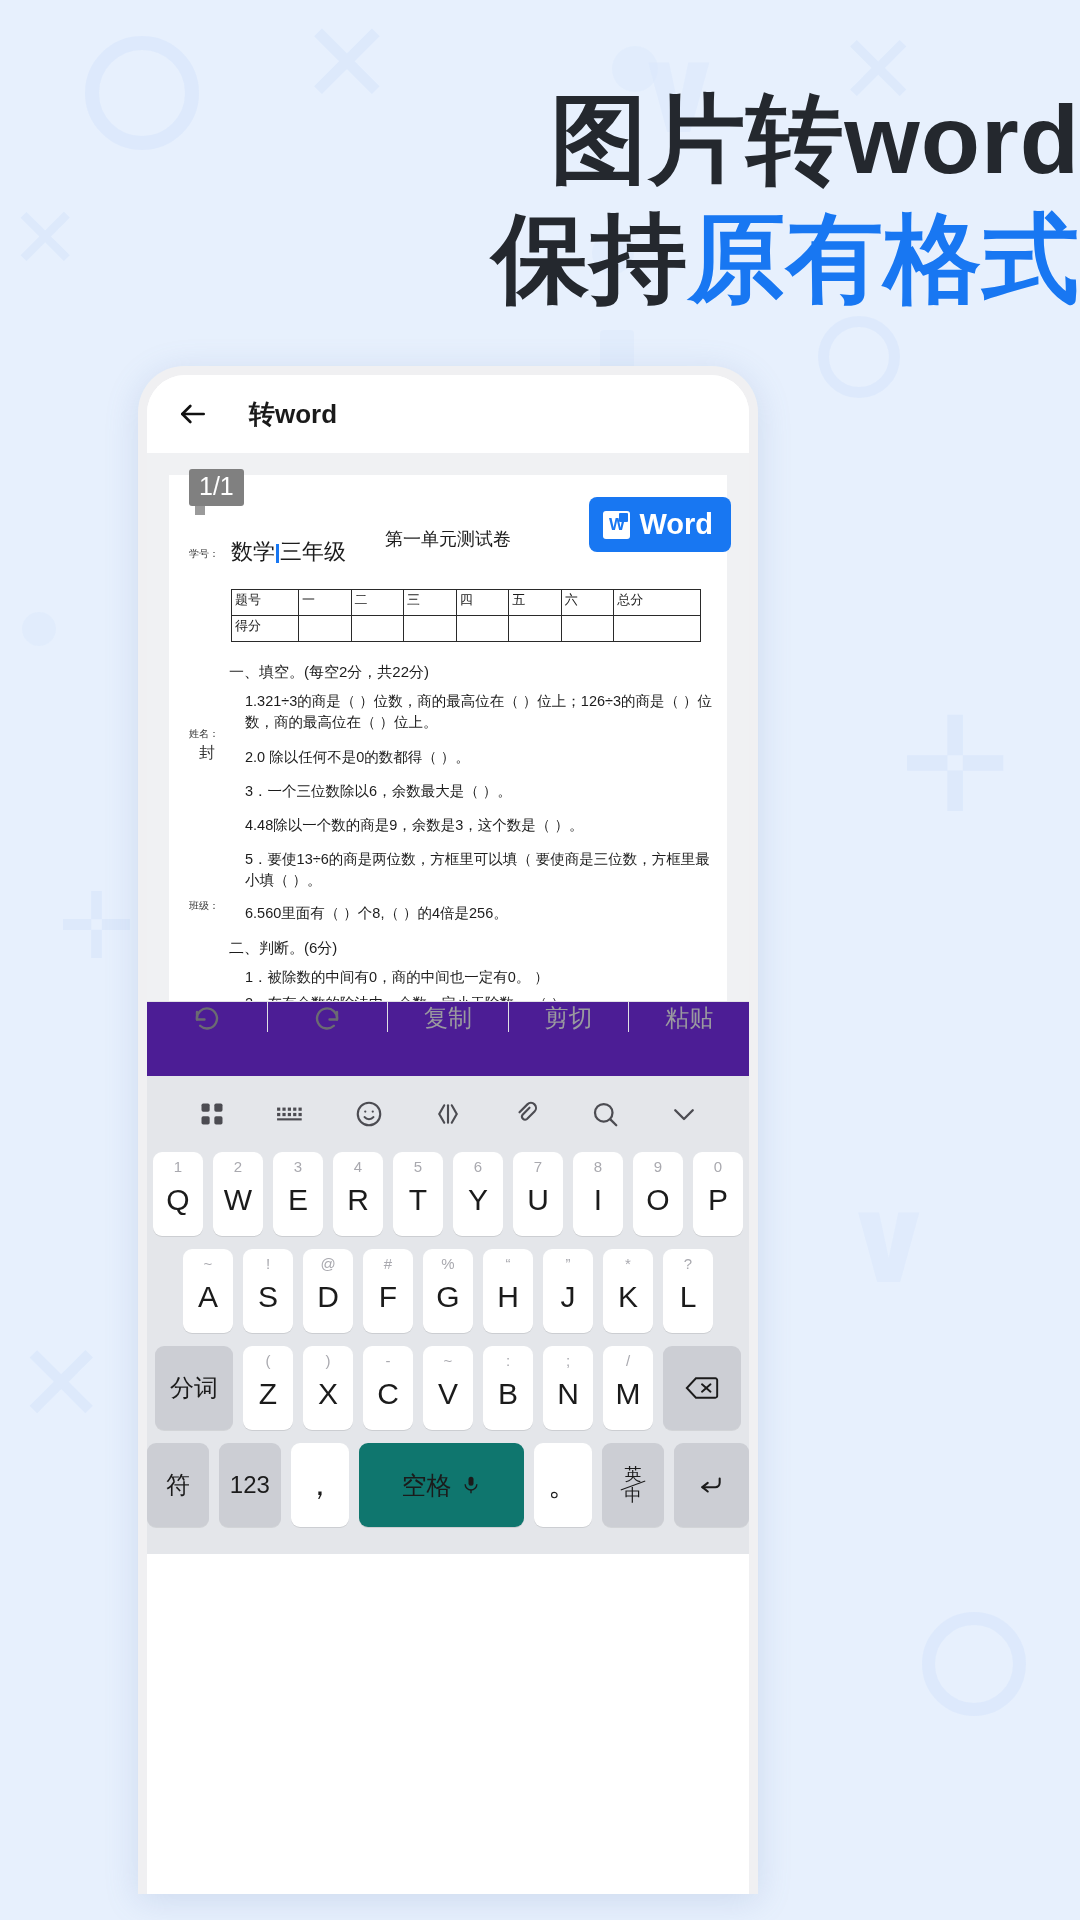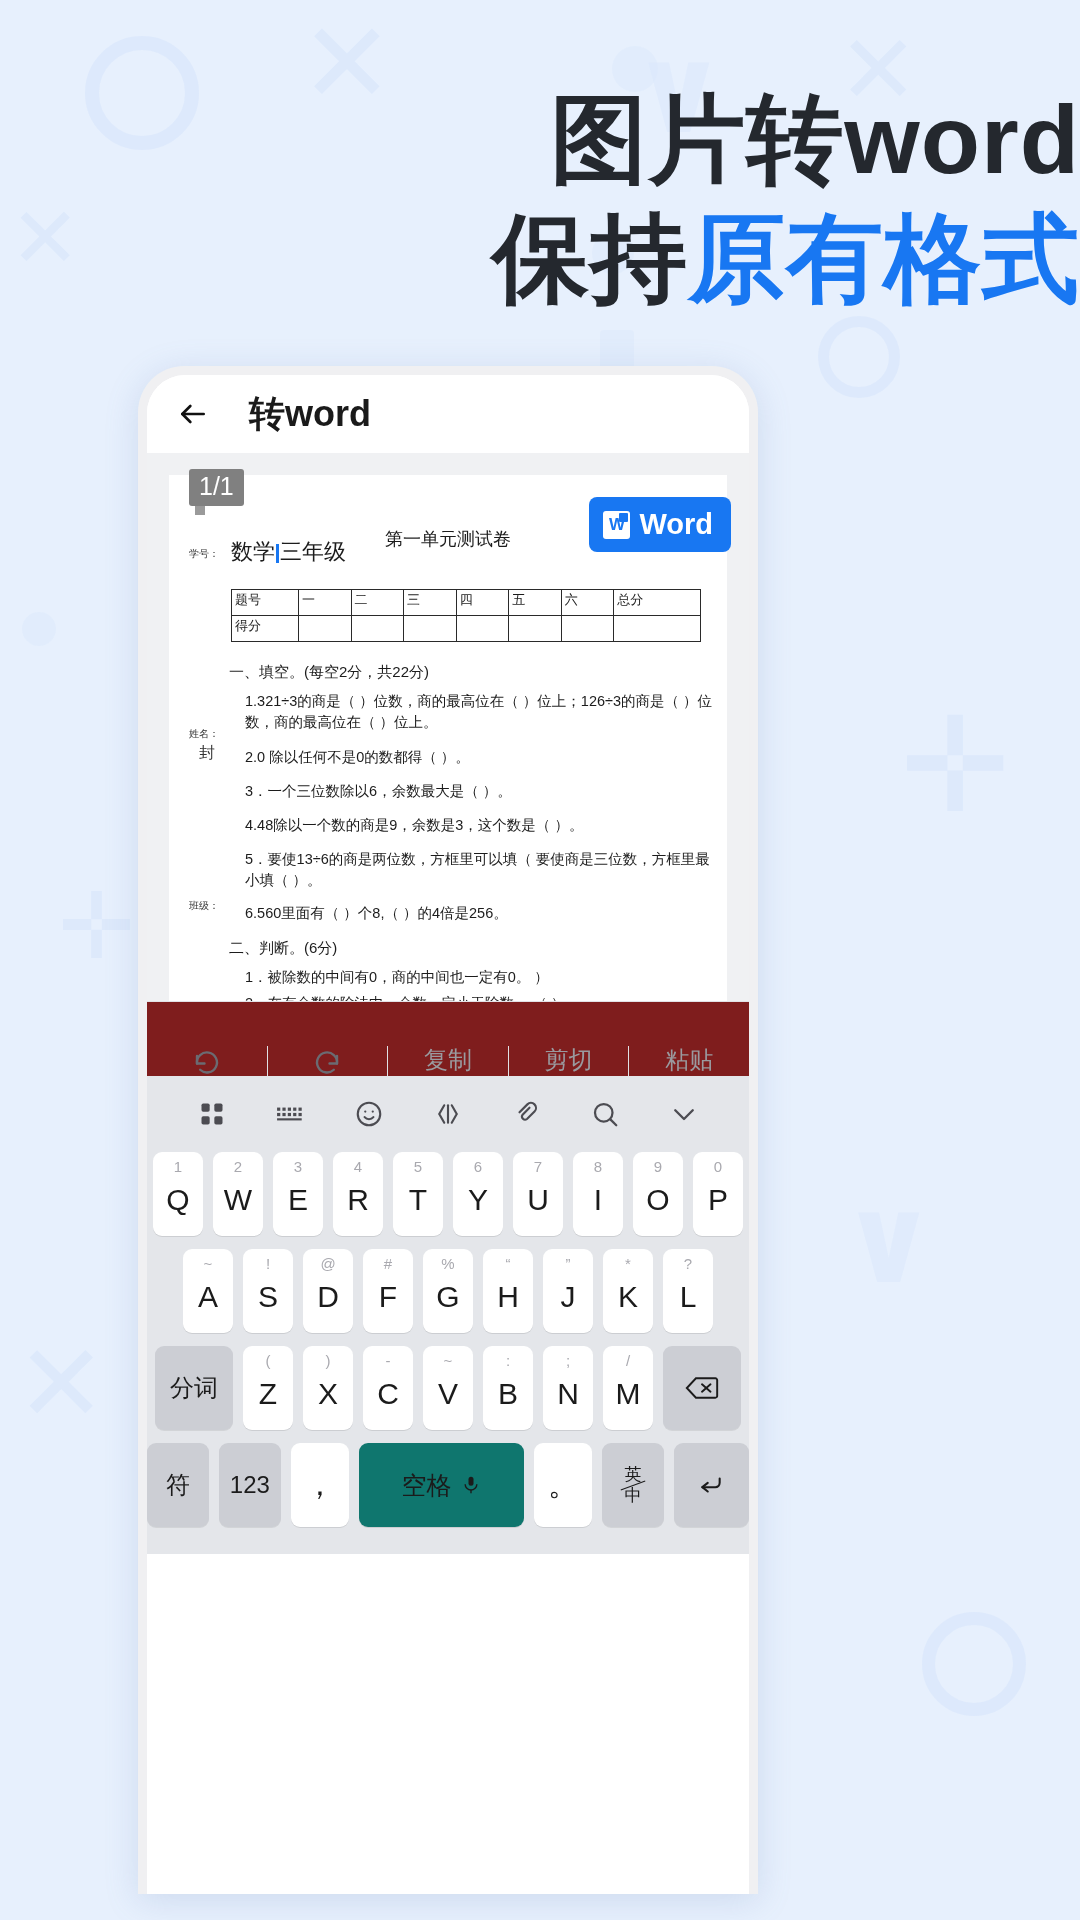--- a/index.html
+++ b/index.html
@@ -28,21 +28,21 @@
     position:absolute;left:138px;top:366px;width:620px;height:1528px;
     background:#f0f0f2;border-radius:46px 46px 0 0;
     box-shadow:0 6px 34px rgba(100,130,180,.20);
     overflow:hidden;z-index:6;
   }
   #screen{position:absolute;left:9px;top:9px;width:602px;height:1519px;background:#ffffff;border-radius:38px 38px 0 0;overflow:hidden;}
 
   
   #appbar{height:78px;background:#fff;display:flex;align-items:center;padding:0 0 0 26px;box-sizing:border-box;}
   #appbar .back{width:40px;height:40px;display:flex;align-items:center;justify-content:center;cursor:pointer;}
-  #appbar .title{font-size:36px;font-weight:700;color:#1a1a1a;margin-left:36px;}
+  #appbar .title{font-size:26px;font-weight:700;color:#1a1a1a;margin-left:36px;}
 
   
   #docwrap{position:relative;height:548px;background:#f0f1f3;overflow:hidden;}
   #docpage{position:absolute;left:22px;top:22px;width:558px;height:560px;background:#fff;}
   .pagebadge{position:absolute;left:20px;top:-6px;background:#808080;color:#fff;font-size:25px;
     padding:5px 10px 7px 10px;border-radius:3px;z-index:4;line-height:1;}
   .pagebadge .tail{position:absolute;left:6px;top:100%;width:10px;height:9px;background:#9a9a9a;}
   .wordbtn{position:absolute;right:-4px;top:22px;background:#1877f2;color:#fff;border-radius:8px;
     display:flex;align-items:center;gap:9px;padding:11px 18px 11px 14px;z-index:4;cursor:pointer;}
   .wordbtn .wicon{width:27px;height:28px;background:#fff;border-radius:3px;position:relative;display:flex;align-items:center;justify-content:center;}
@@ -56,21 +56,21 @@
   .doc .vlabel{position:absolute;left:20px;font-size:10px;color:#333;}
   .doc .subj{position:absolute;left:62px;top:62px;font-size:22px;}
   .doc .caret{display:inline-block;width:3px;height:19px;background:#1877f2;vertical-align:-4px;margin:0 1px;}
   .doc .ttl{position:absolute;left:0;top:52px;width:558px;text-align:center;font-size:18px;}
   table.scoretbl{position:absolute;left:62px;top:114px;border-collapse:collapse;width:470px;}
   table.scoretbl td{border:1px solid #2a2a2a;height:23px;font-size:13px;padding:1px 3px;vertical-align:top;}
   .doc .sec{position:absolute;left:60px;font-size:15px;}
   .doc .q{position:absolute;left:76px;font-size:14.5px;line-height:1.45;width:470px;}
 
   
-  #edittoolbar{height:74px;background:#7f1d1d;border-top:1px solid #e2e2e6;display:flex;align-items:flex-end;}
+  #edittoolbar{height:74px;background:#4c1d95;border-top:1px solid #e2e2e6;display:flex;align-items:flex-start;}
   #edittoolbar .cell{flex:1;display:flex;align-items:center;justify-content:center;font-size:24px;color:#9a9a9f;cursor:pointer;position:relative;}
   #edittoolbar .cell.ic{color:#5a5a60;}
   #edittoolbar .sep{width:1px;height:30px;background:#e0e0e4;}
 
   
   #keyboard{background:#e4e6ea;padding:0 0 14px 0;}
   #kbtools{height:76px;display:flex;align-items:center;padding:0 26px;box-sizing:border-box;}
   #kbtools .kt{flex:1;display:flex;align-items:center;justify-content:center;color:#4c4c52;cursor:pointer;}
   .krow{display:flex;justify-content:center;gap:10px;margin-bottom:13px;}
   .key{background:#fff;border-radius:9px;box-shadow:0 1px 0 rgba(0,0,0,.10);

